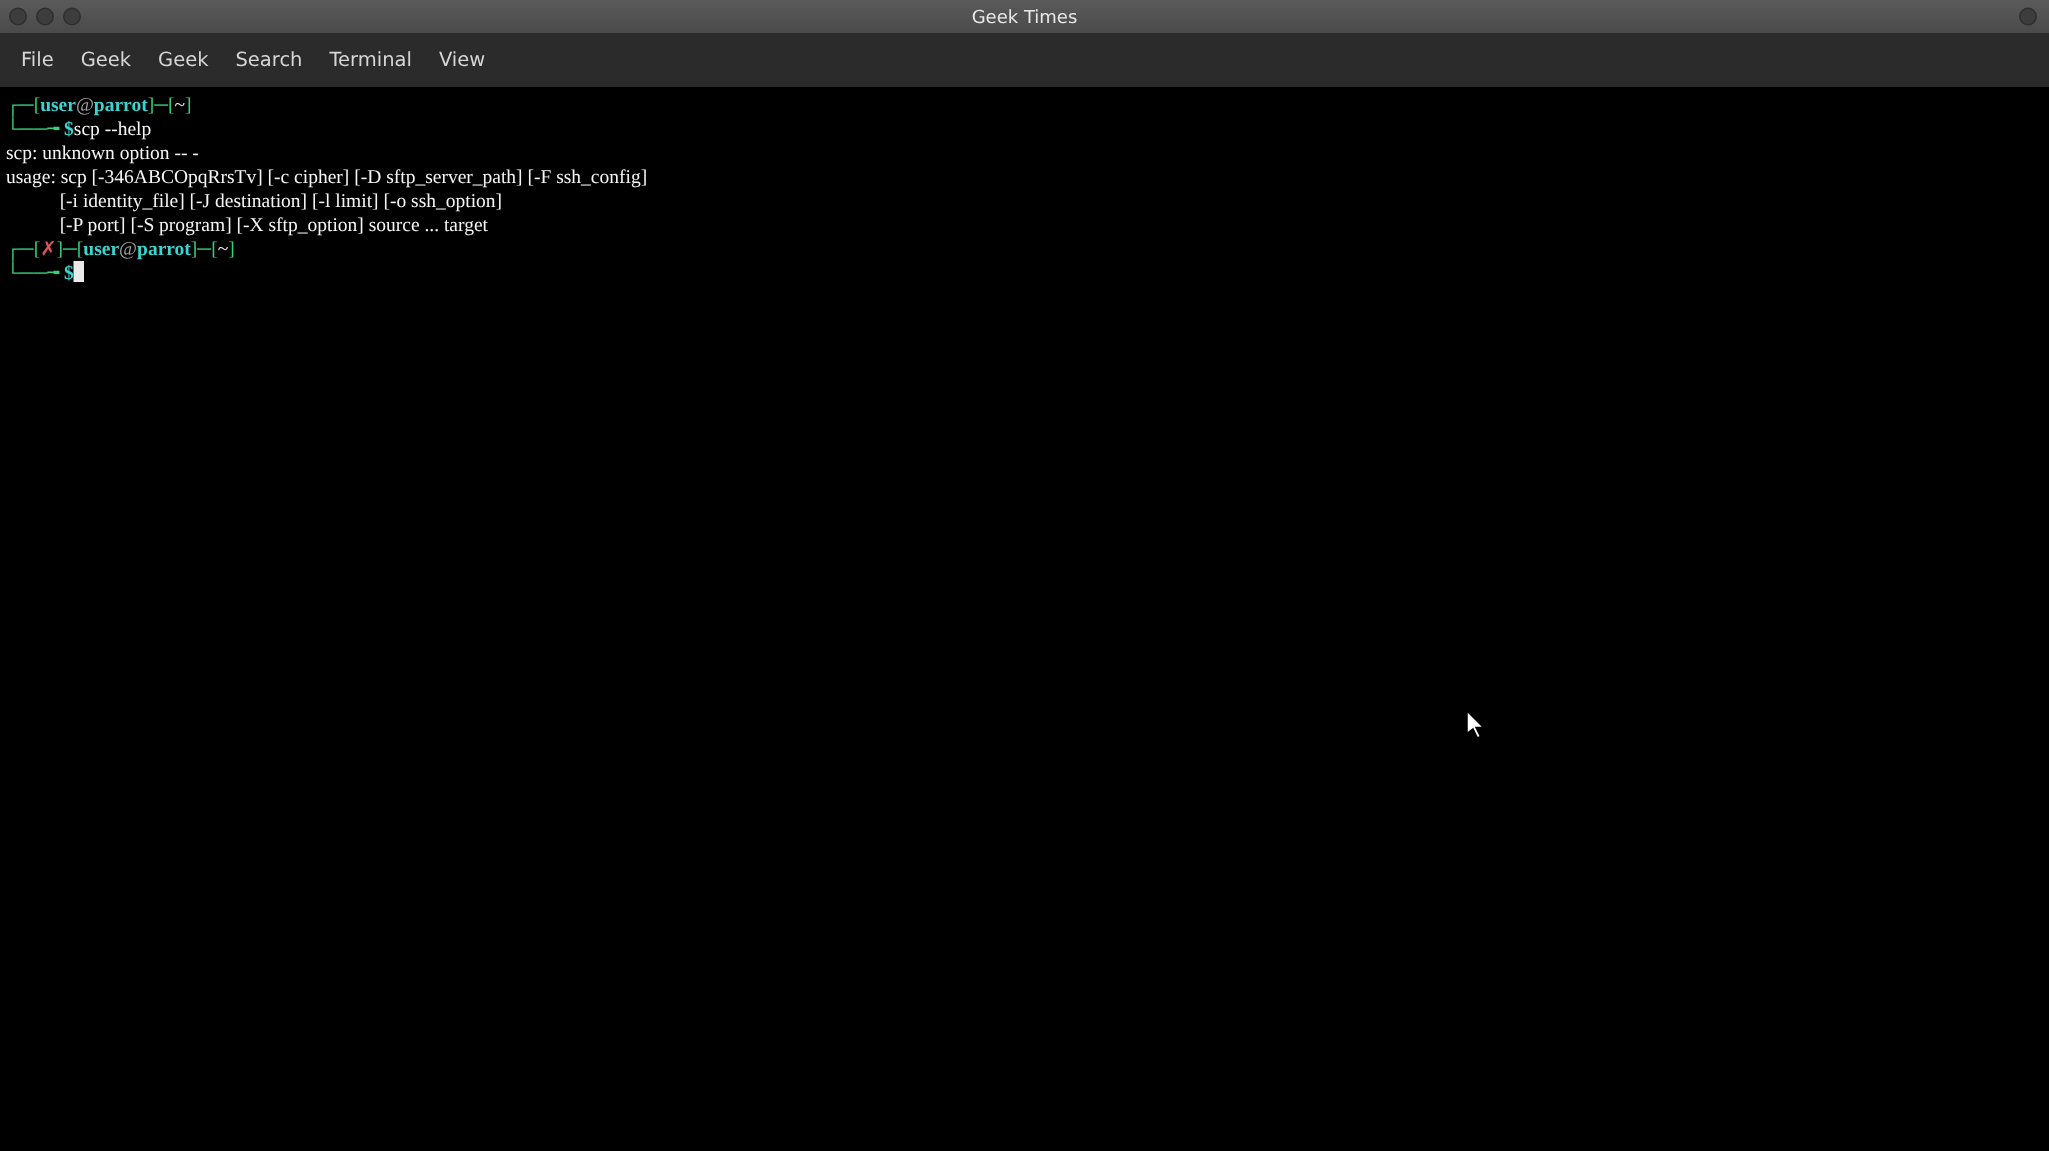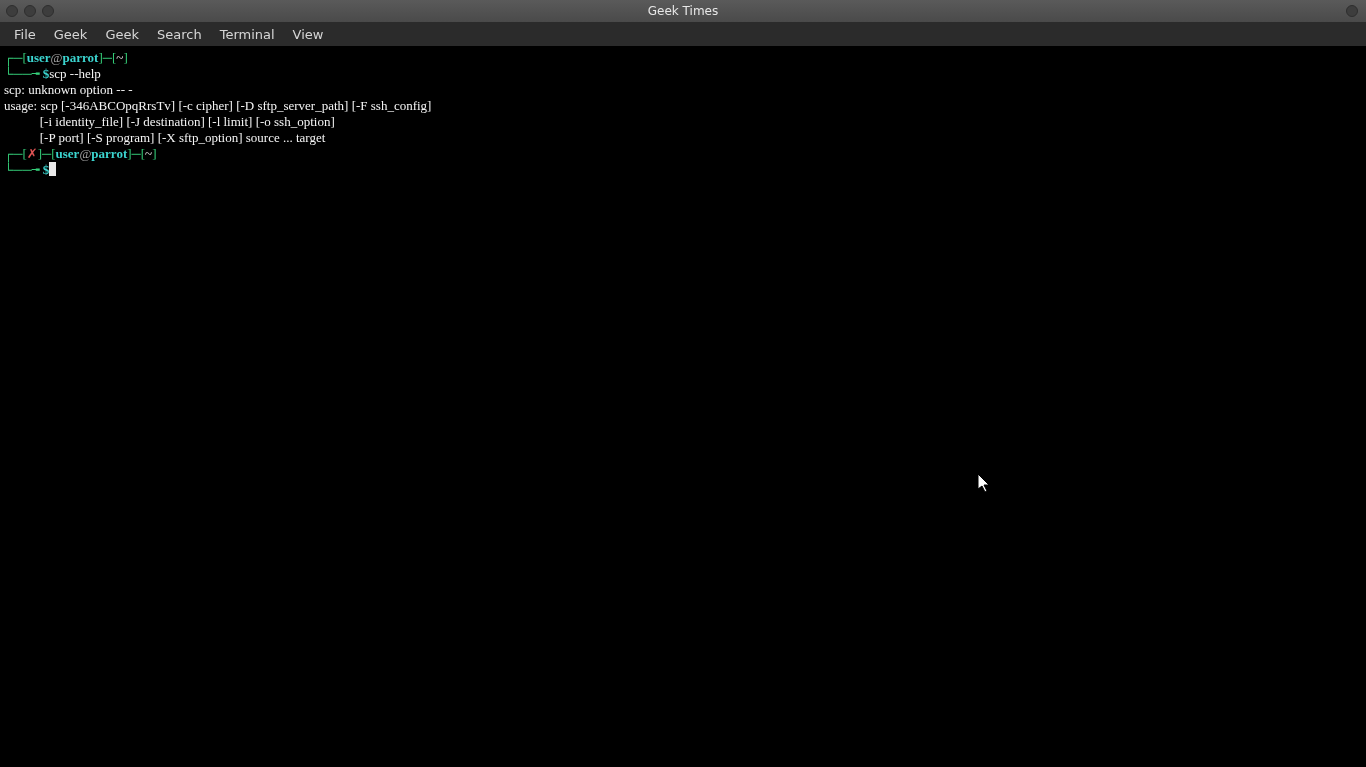--- a/index.html
+++ b/index.html
@@ -44,21 +44,21 @@
     right: 8px;
     top: 50%;
     transform: translateY(-50%);
     width: 12px;
     height: 12px;
     border-radius: 50%;
     border: 1px solid #2e2e2e;
     background: #3d3d3d;
   }
   .menubar {
-    height: 24px;
+    height: 36px;
     background: #2b2b2b;
     display: flex;
     align-items: center;
     padding-left: 6px;
     gap: 2px;
     color: #d6d6d6;
     font-size: 13px;
     user-select: none;
   }
   .menubar .menu-item {

